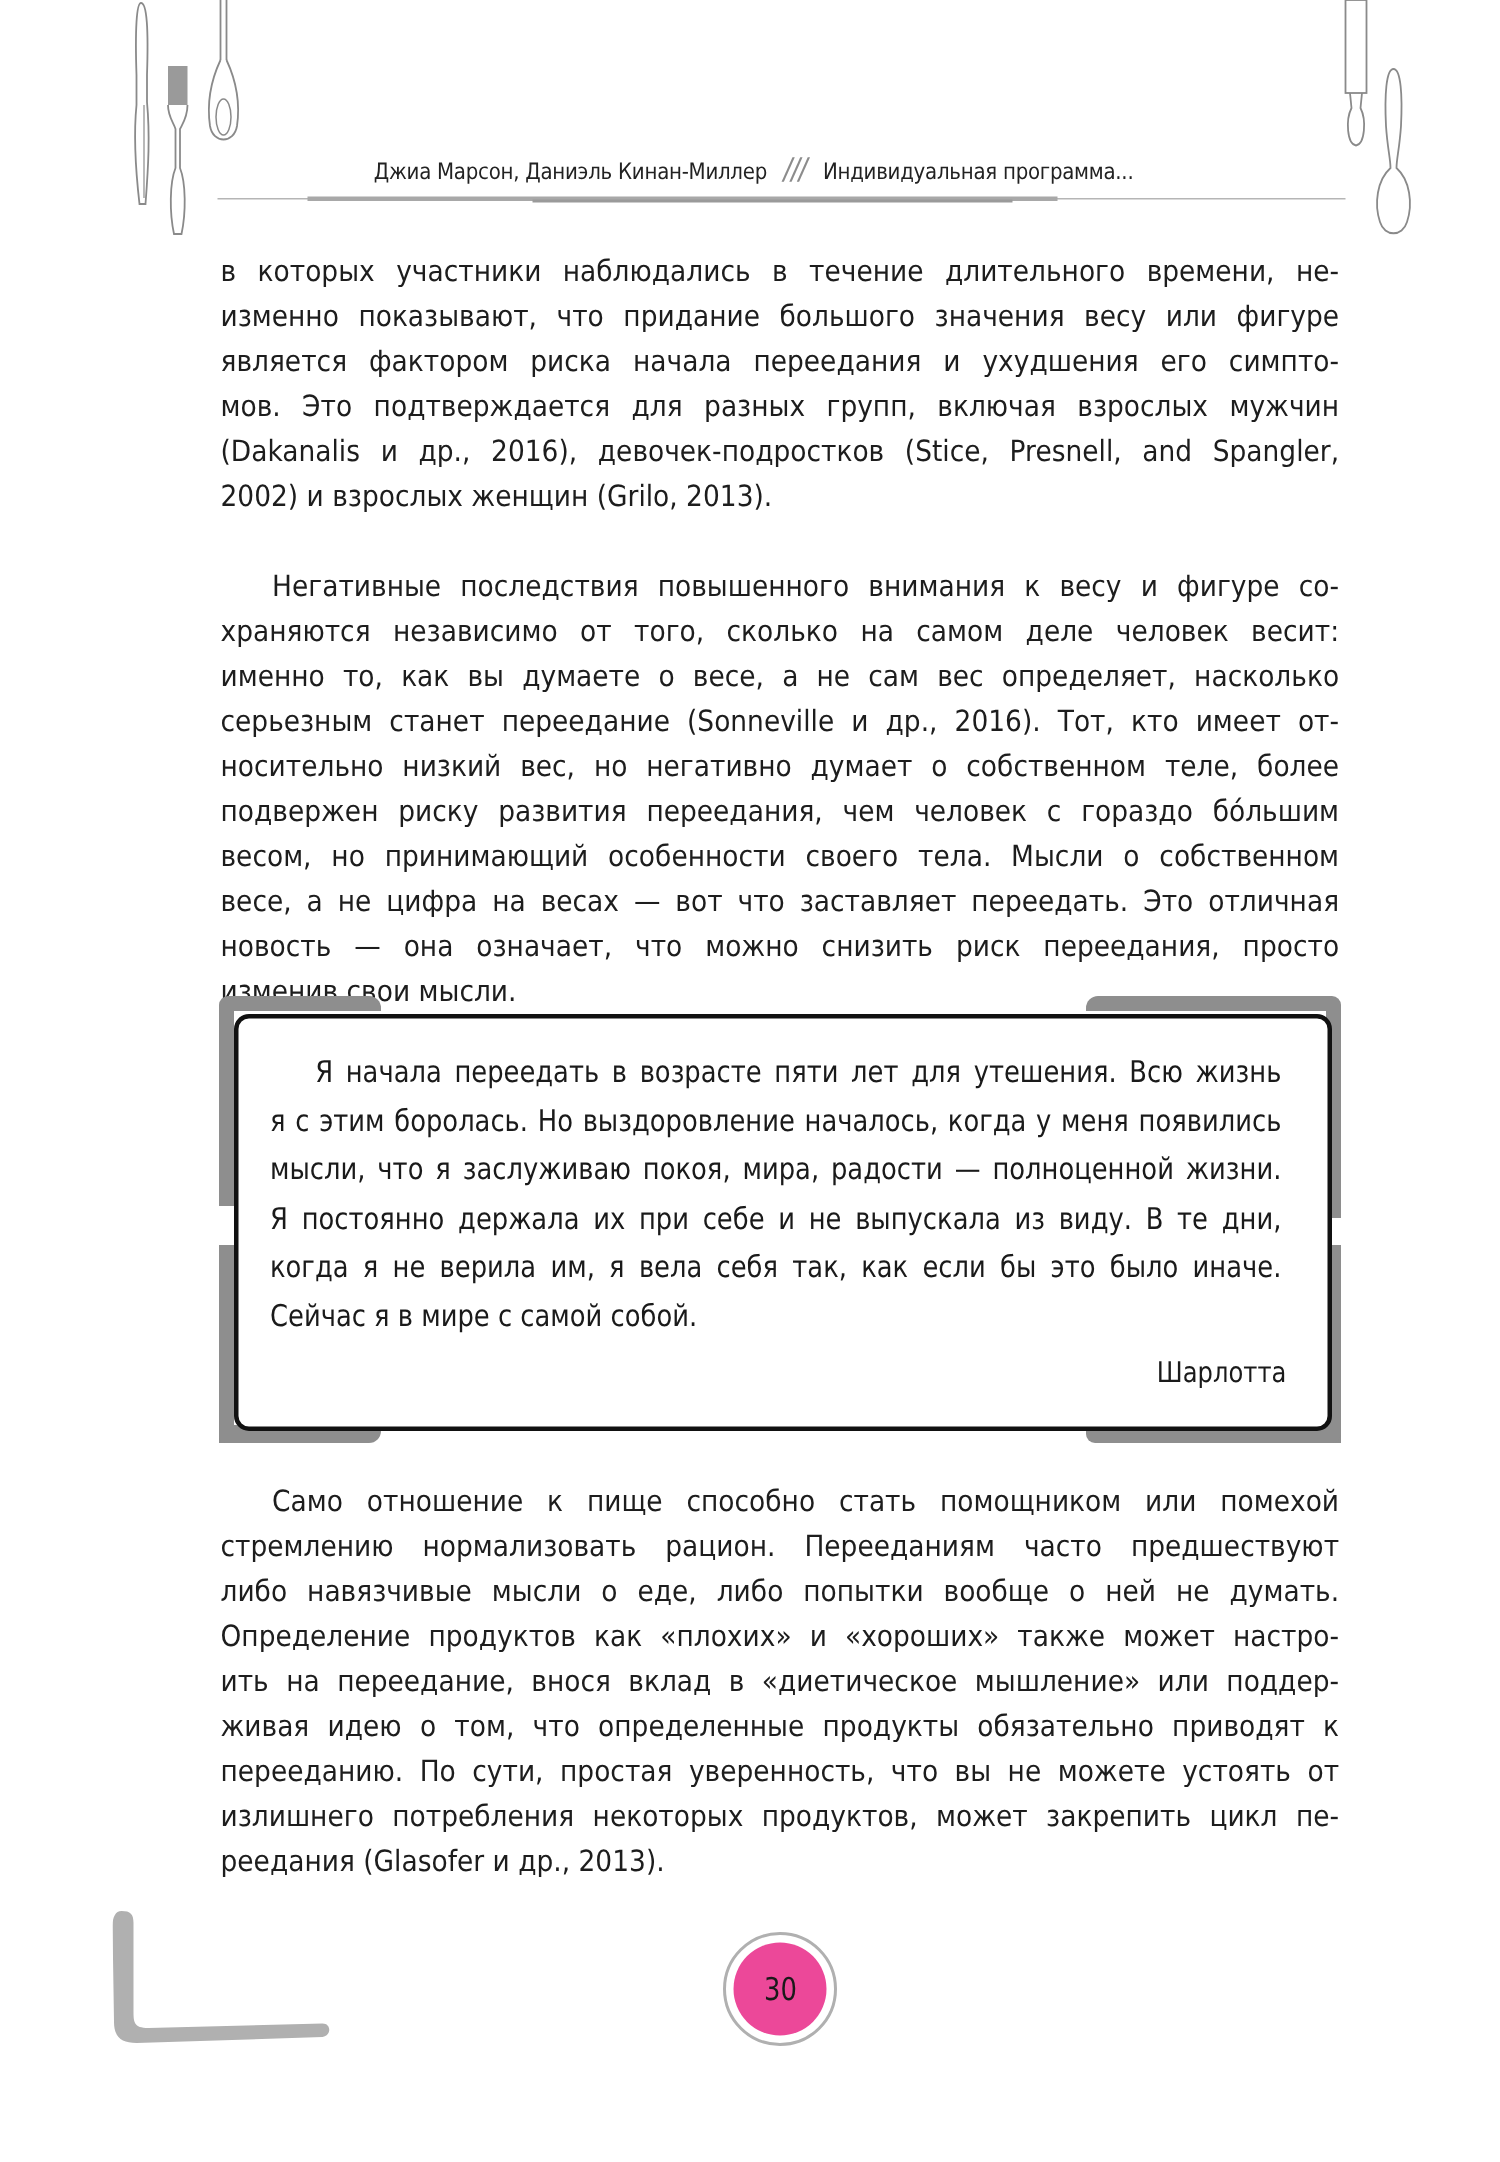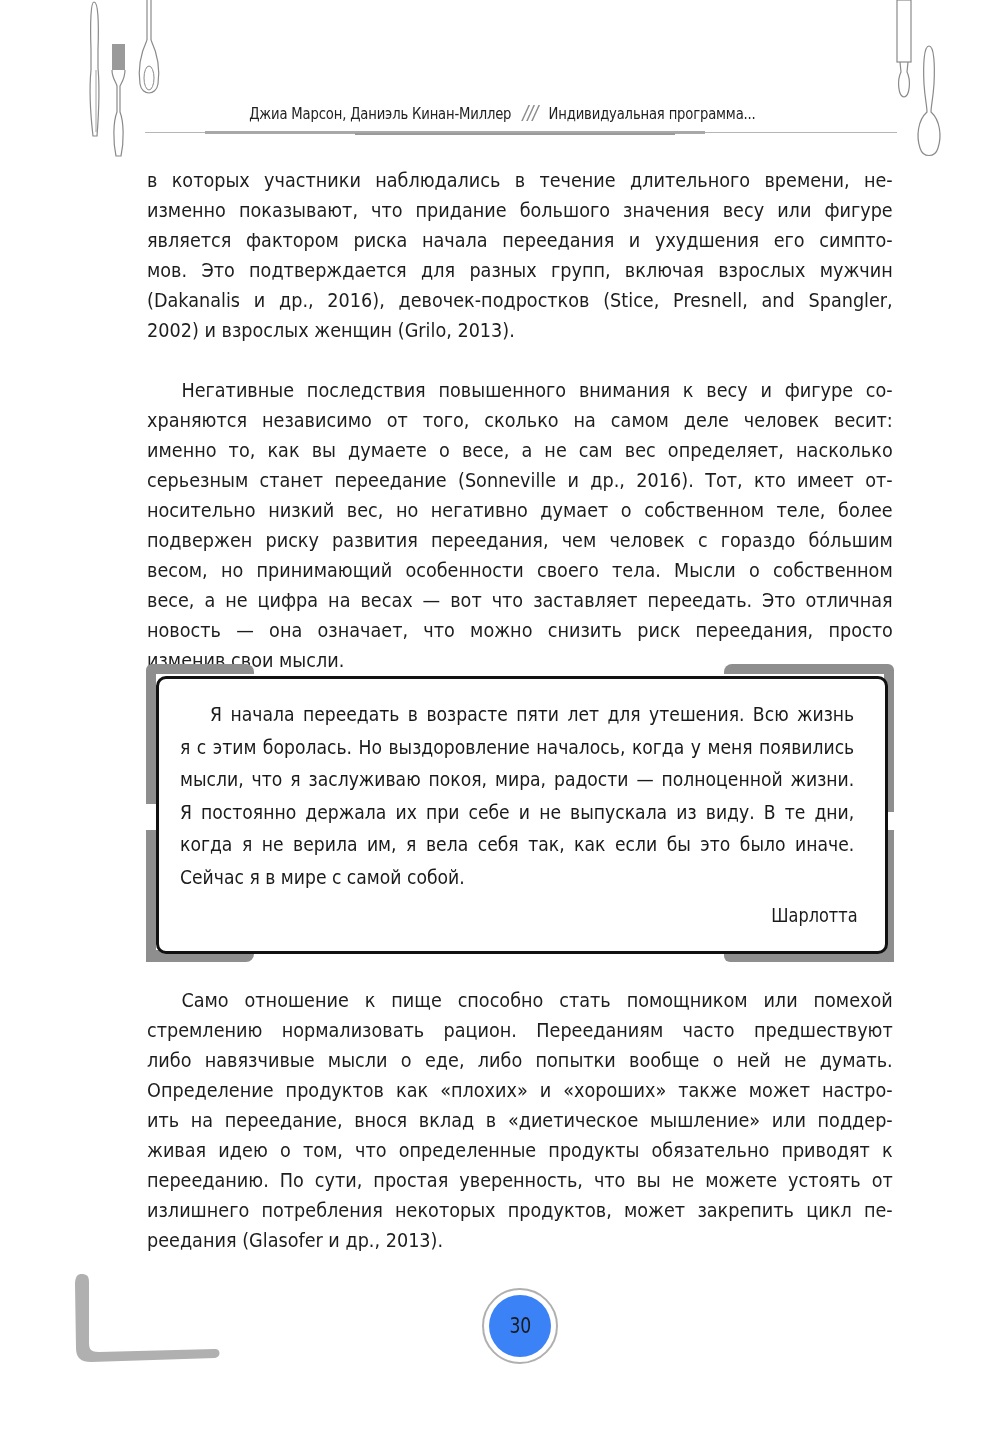--- a/index.html
+++ b/index.html
@@ -36,21 +36,21 @@
     .quote-text .line.last { text-align-last: left; }
     .quote-text .first { text-indent: 35px; }
     .quote-author { position: absolute; right: 142px; top: 904px; font-family: "DejaVu Sans", sans-serif;
                     font-size: 19px; color: #1a1a1a; transform: scaleX(0.85); transform-origin: right top; }
 
     .corner-bracket { position: absolute; left: 75px; top: 1270px; }
     .page-number-wrap { position: absolute; left: 482px; top: 1288px; width: 76px; height: 76px; }
     .page-ring { position: absolute; left: 0; top: 0; width: 72px; height: 72px; border-radius: 50%;
                  border: 2px solid #b0b0b0; background: #fff; }
     .page-disc { position: absolute; left: 7px; top: 7px; width: 62px; height: 62px; border-radius: 50%;
-                 background: #3b82f6; display: flex; align-items: center; justify-content: center; }
+                 background: #ec4899; display: flex; align-items: center; justify-content: center; }
     .page-num { font-family: "DejaVu Sans", sans-serif; font-size: 21px; color: #1a1a1a; transform: scaleX(0.82); }
   </style>
 </head>
 <body>
 
 <svg class="cutlery" style="left:84px;top:0px" width="22" height="140" viewBox="0 0 22 140">
   <path d="M10 2 C14 2 15 20 14 50 L14 68 C16 90 15 110 13 136 L9 136 C6 110 5 90 7 70 L7 50 C6 20 7 2 10 2 Z" fill="none" stroke="#8a8a8a" stroke-width="1.2"></path>
   <line x1="12" y1="70" x2="12" y2="132" stroke="#8a8a8a" stroke-width="0.8"></line>
 </svg>
 <svg class="cutlery" style="left:108px;top:42px" width="22" height="118" viewBox="0 0 22 118">

